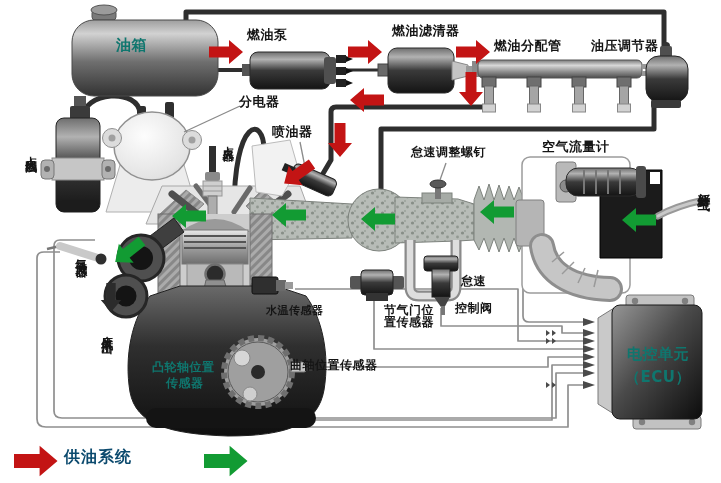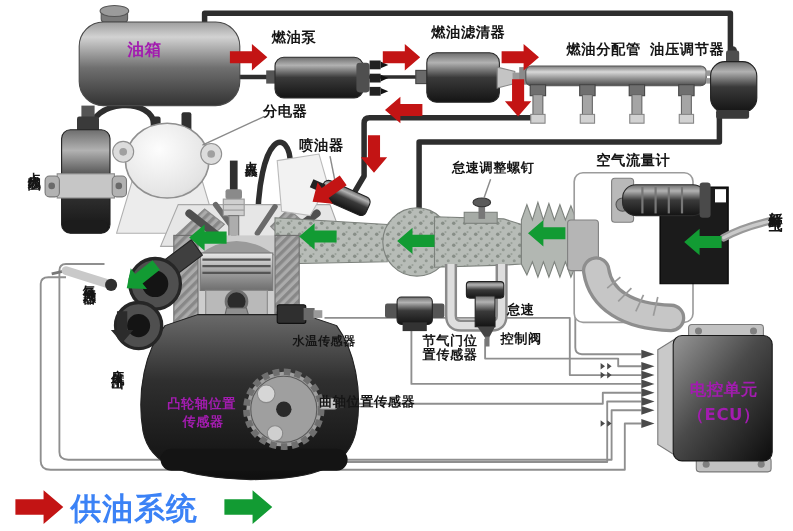--- a/index.html
+++ b/index.html
@@ -4,23 +4,23 @@
 <style>
   html,body{margin:0;padding:0;background:#fff;}
   #stage{position:relative;width:721px;height:483px;background:#fff;overflow:hidden;
          font-family:"DejaVu Sans",sans-serif;}
   #stage svg{position:absolute;left:0;top:0;}
   .lbl{position:absolute;font-weight:bold;font-size:12px;color:#151515;
        letter-spacing:.5px;white-space:nowrap;line-height:1.1;}
   .sm{font-size:11px;}
   .md{font-size:13px;}
   .xl{font-size:15px;}
-  .white{color:#a21caf;}
+  .white{color:#0f766e;}
   .vert{writing-mode:vertical-rl;text-orientation:upright;letter-spacing:2px;}
-  .legendtxt{font-size:28px;letter-spacing:1px;color:#3b82f6;}
+  .legendtxt{font-size:16px;letter-spacing:1px;color:#0c4a6e;}
   .ctr{text-align:center;}
 </style>
 </head>
 <body>
 
 <div id="stage">
 
 <svg width="721" height="483" viewBox="0 0 721 483">
   <defs>
     <linearGradient id="gTank" x1="0" y1="0" x2="0" y2="1">
@@ -382,21 +382,21 @@
   </g>
   <polygon fill="#2b2b2b" points="0,-5.5 20,-5.5 20,-12 34,0 20,12 20,5.5 0,5.5" transform="translate(111,283) rotate(90) scale(0.85)"></polygon>
 
   <polygon fill="#c31414" points="0,-5.5 20,-5.5 20,-12 34,0 20,12 20,5.5 0,5.5" transform="translate(14,461) scale(1.28)"></polygon>
   <polygon fill="#129b33" points="0,-5.5 20,-5.5 20,-12 34,0 20,12 20,5.5 0,5.5" transform="translate(204,461) scale(1.28)"></polygon>
 </svg>
 
 <div class="lbl xl white" style="left:116px;top:37px;">油箱</div>
 <div class="lbl md" style="left:247px;top:28px;">燃油泵</div>
 <div class="lbl md" style="left:392px;top:24px;">燃油滤清器</div>
-<div class="lbl md" style="left:494px;top:39px;margin-left:21px;">燃油分配管</div>
+<div class="lbl md" style="left:494px;top:39px;">燃油分配管</div>
 <div class="lbl md" style="left:591px;top:39px;">油压调节器</div>
 <div class="lbl md" style="left:239px;top:95px;">分电器</div>
 <div class="lbl md" style="left:272px;top:125px;font-family:Liberation Serif, serif;">喷油器</div>
 <div class="lbl vert" style="left:221px;top:136px;">点火器</div>
 <div class="lbl vert" style="left:24px;top:146px;">点火线圈</div>
 <div class="lbl vert" style="left:74px;top:250px;">氧传感器</div>
 <div class="lbl vert" style="left:100px;top:326px;">废气排出</div>
 <div class="lbl white" style="left:152px;top:361px;">凸轮轴位置</div>
 <div class="lbl white" style="left:166px;top:377px;">传感器</div>
 <div class="lbl" style="left:290px;top:359px;">曲轴位置传感器</div>

